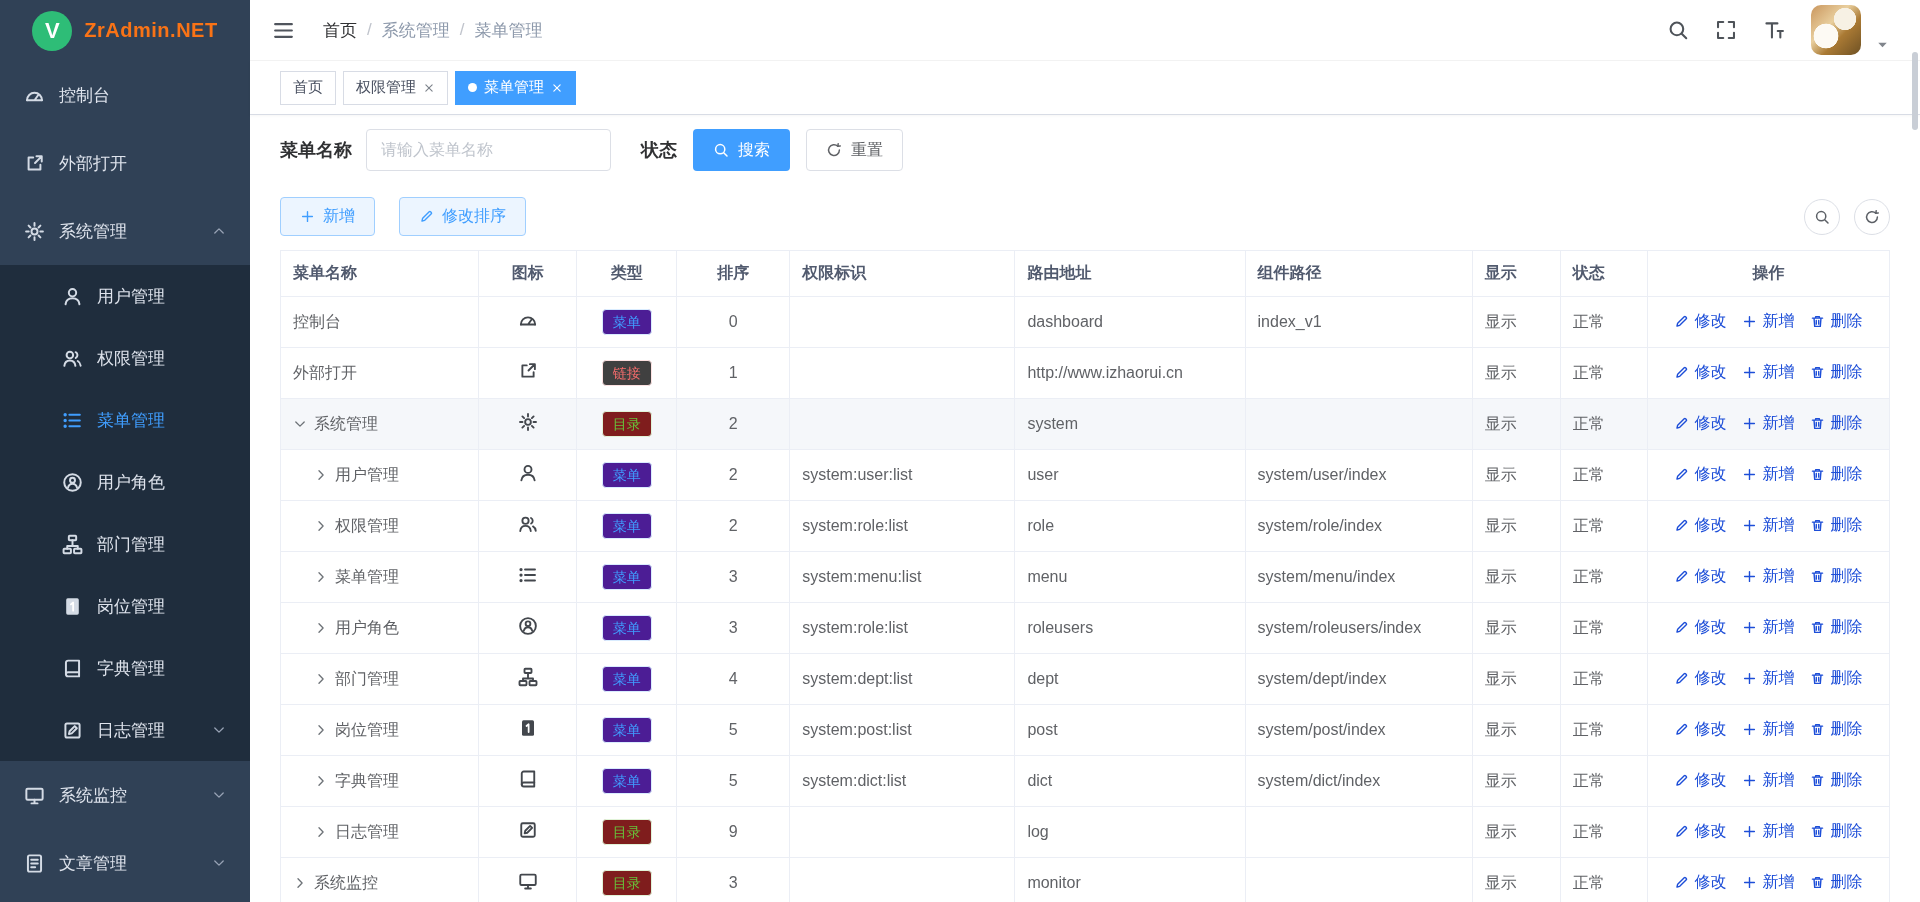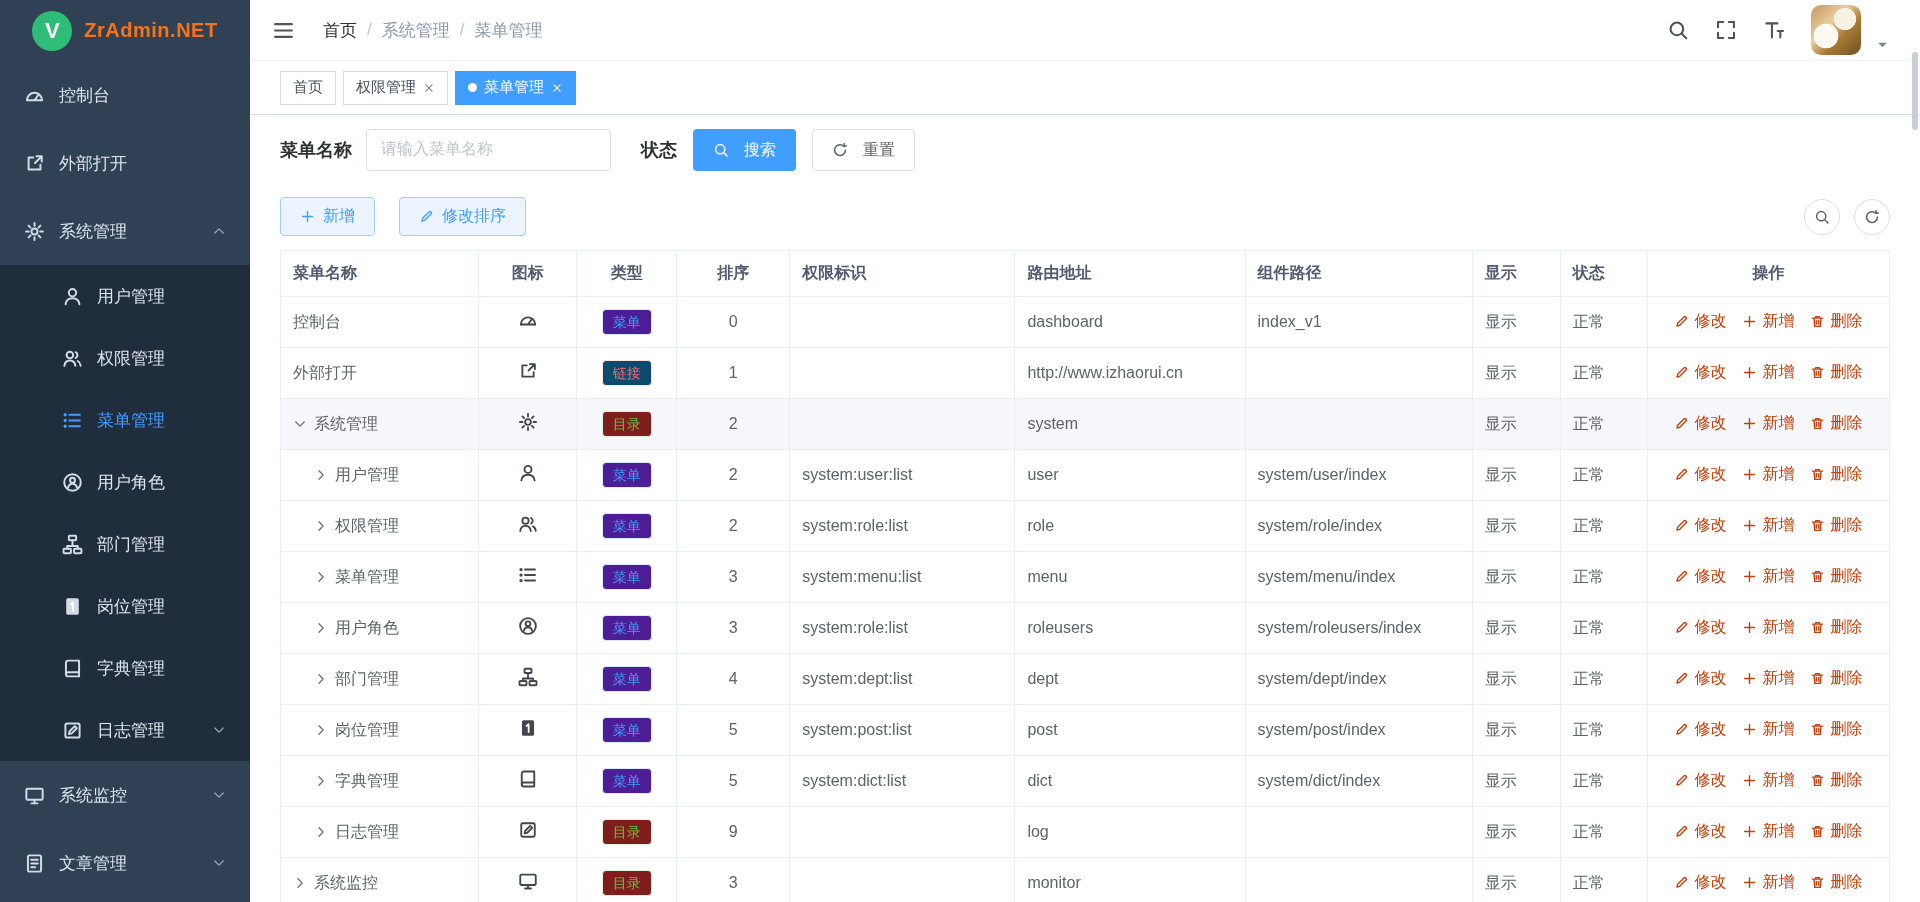--- a/index.html
+++ b/index.html
@@ -39,26 +39,26 @@
 .tab{height:34px;display:inline-flex;align-items:center;gap:7px;padding:0 12px;border:1px solid #d8dce5;background:#fff;color:#495060;font-size:15px;cursor:pointer}
 .tab .dot{width:9px;height:9px;border-radius:50%;background:#fff}
 .tab .tclose{width:12px;height:12px;color:#7e848c}
 .tab.active{background:#409eff;border-color:#409eff;color:#fff}
 .tab.active .tclose{color:#fff}
 
 .content{padding:0 30px;flex:1;overflow:hidden}
 .filter-row{margin-top:14px;display:flex;align-items:center;height:42px}
 .flabel{font-size:18px;font-weight:700;color:#303133}
 .flabel.second{margin-left:30px}
-.tinput{width:245px;height:42px;margin-left:14px;border:1px solid #dcdfe6;border-radius:4px;padding:0 14px;font-size:16px;color:#606266;outline:none;font-family:Liberation Mono, monospace}
+.tinput{width:245px;height:42px;margin-left:14px;border:1px solid #dcdfe6;border-radius:4px;padding:0 14px;font-size:16px;color:#606266;outline:none;font-family:Liberation Sans, sans-serif}
 .tinput::placeholder{color:#bfc4cc}
 .select{width:233px;height:42px;margin-left:14px;border:1px solid #dcdfe6;border-radius:4px;display:flex;align-items:center;justify-content:space-between;padding:0 13px;cursor:pointer;background:#fff}
 .select-ph{color:#bfc4cc;font-size:16px}
 .select .chev{width:15px;height:15px;color:#c0c4cc}
-.btn{height:42px;display:inline-flex;align-items:center;gap:15px;border-radius:4px;padding:0 19px;font-size:16px;cursor:pointer;border:1px solid transparent;font-family:inherit}
+.btn{height:42px;display:inline-flex;align-items:center;gap:9px;border-radius:4px;padding:0 19px;font-size:16px;cursor:pointer;border:1px solid transparent;font-family:inherit}
 .btn .bicon{width:16px;height:16px}
 .btn-primary{background:#409eff;color:#fff;margin-left:16px}
 .btn-default{background:#fff;border-color:#dcdfe6;color:#606266;margin-left:16px}
 .toolbar-row{margin-top:26px;display:flex;align-items:center}
 .btn-plain{height:39px;background:#ecf5ff;border:1px solid #a0cfff;color:#409eff;border-radius:4px;display:inline-flex;align-items:center;gap:8px;padding:0 19px;font-size:16px;cursor:pointer;font-family:inherit}
 .btn-plain+.btn-plain{margin-left:24px}
 .btn-plain .bicon{width:15px;height:15px}
 .toolbar-right{margin-left:auto;display:flex;align-items:center;gap:14px}
 .circle-btn{width:36px;height:36px;border-radius:50%;border:1px solid #dcdfe6;background:#fff;display:flex;align-items:center;justify-content:center;color:#5c6066;cursor:pointer}
 .circle-btn .icon{width:16px;height:16px}
@@ -69,23 +69,23 @@
 .menu-table td{height:51px;color:#606266}
 .al-left{text-align:left}
 .al-center{text-align:center}
 tr.hl td{background:#f5f7fa}
 .name-wrap{display:flex;align-items:center;gap:7px}
 .name-wrap.lvl1{padding-left:21px}
 .expand{color:#6d7277;cursor:pointer}
 .rowicon{color:#43474d}
 .tag{display:inline-block;height:26px;line-height:24px;padding:0 10px;border-radius:4px;font-size:14px;border:1px solid transparent}
 .tag-primary{color:#409eff;background:#4c1d95;border-color:#d9ecff}
-.tag-danger{color:#f56c6c;background:#0c4a6e;border-color:#fde2e2}
+.tag-danger{color:#f56c6c;background:#404040;border-color:#fde2e2}
 .tag-success{color:#67c23a;background:#7f1d1d;border-color:#e1f3d8}
-.op-link{color:#c2410c;display:inline-flex;align-items:center;gap:5px;cursor:pointer;margin:0 8px;font-size:16px}
+.op-link{color:#1d4ed8;display:inline-flex;align-items:center;gap:5px;cursor:pointer;margin:0 8px;font-size:16px}
 .op-link .icon{width:15px;height:15px}
 
 .icon{display:inline-flex;flex:none}
 .icon svg{width:100%;height:100%;display:block}
 .icon svg *{fill:none;stroke:currentColor;stroke-width:1.5;stroke-linecap:round;stroke-linejoin:round}
 .icon svg .f{fill:currentColor;stroke:none}
 .icon svg .w{stroke-width:2.6}
 .icon svg .wh{stroke:#fff;stroke-width:1.4;fill:none}
 .i14{width:14px;height:14px}.i15{width:15px;height:15px}.i20{width:20px;height:20px}
 

